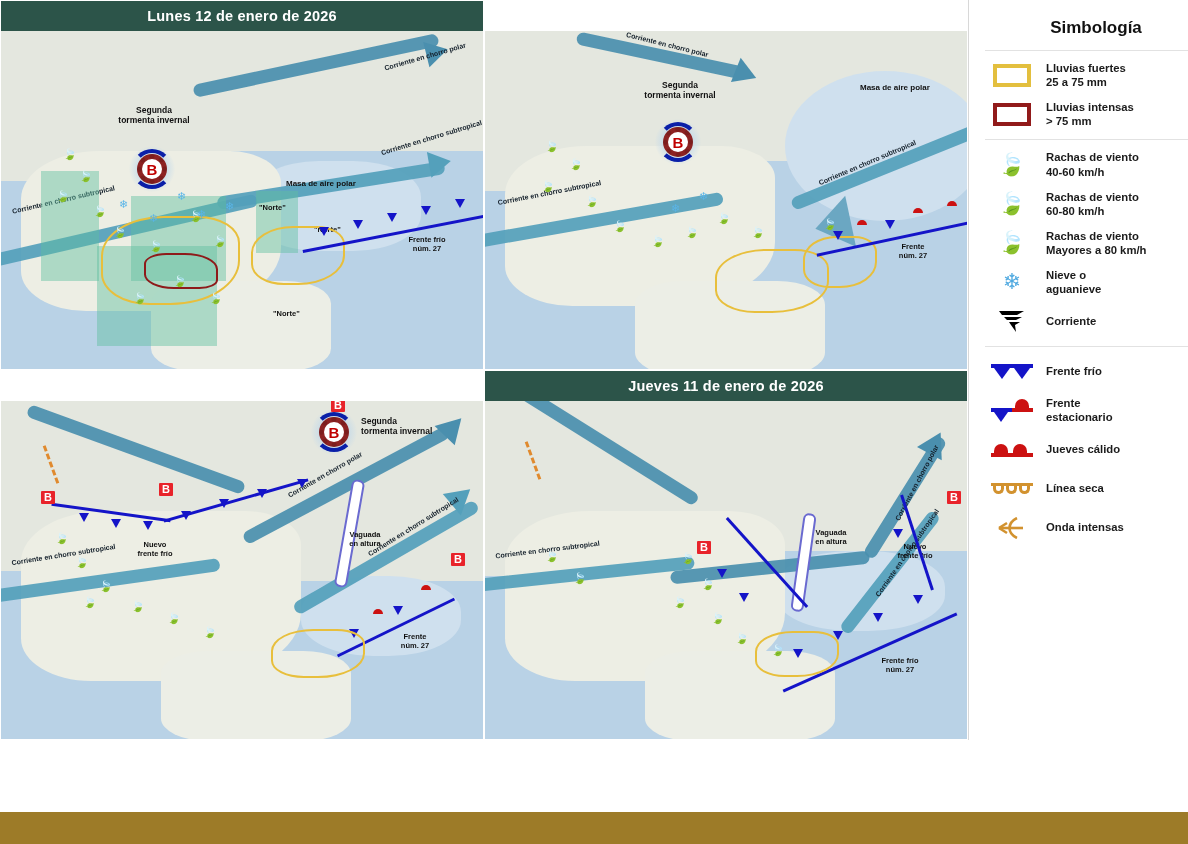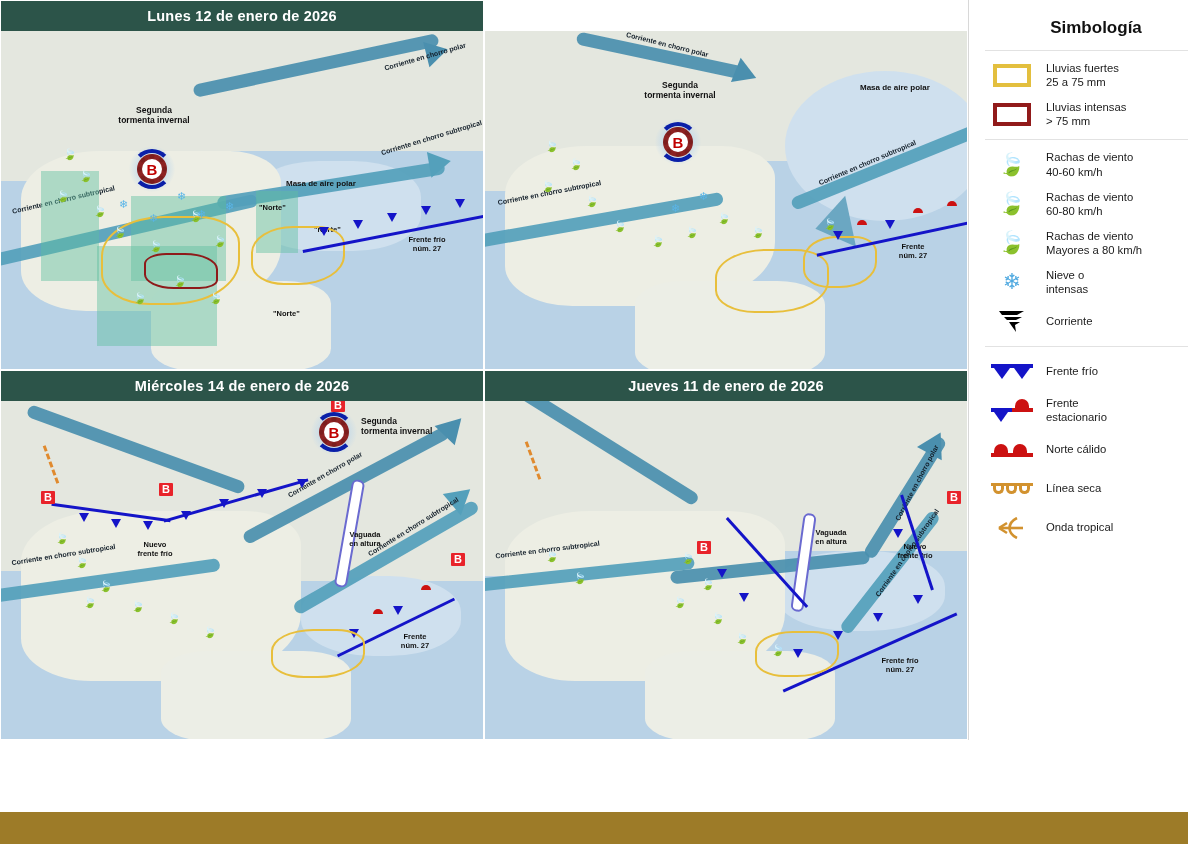--- a/index.html
+++ b/index.html
@@ -69,21 +69,21 @@
   .troughlabel{position:absolute;font-size:7.5px;font-weight:bold;color:#111;text-align:center;line-height:1.15;}
   .lowchan{position:absolute;height:0;border-top:3px dashed #e08a2e;}
 
   
   .legend{position:absolute;left:968px;top:0;width:255px;height:740px;background:#fff;
           border-left:1px solid #d8d8d8;box-sizing:border-box;padding:0 14px;}
   .legend h1{margin:18px 0 12px;text-align:center;font-size:17px;color:#111;font-weight:bold;}
   .hr{height:1px;background:#e2e2e2;margin:6px 2px 10px;}
   .lrow{display:flex;align-items:center;gap:11px;margin:0 0 11px 6px;}
   .lsym{width:46px;min-width:46px;height:28px;display:flex;align-items:center;justify-content:center;}
-  .ltext{font-size:11.3px;color:#1b1b1b;line-height:1.25;}
+  .ltext{font-size:11.3px;color:#1b1b1b;line-height:1.25;font-weight:bold;}
   .box-y{width:38px;height:23px;border:4px solid #e3bf3e;background:#fff;box-sizing:border-box;}
   .box-r{width:38px;height:23px;border:4px solid #911a1a;background:#fff;box-sizing:border-box;}
   .swirl{font-size:22px;line-height:1;}
   .sn{color:#4fa9e0;font-size:22px;line-height:1;}
   .dashline{width:40px;height:0;border-top:5px dashed #e08a2e;}
   .pills{display:flex;gap:3px;align-items:center;}
   .pill{width:11px;height:8px;border:2px solid #8f8fe0;border-radius:5px;background:#fff;}
   .cold{position:relative;width:42px;height:14px;}
   .cold .bar{position:absolute;left:0;right:0;top:0;height:4px;background:#1414c8;}
   .cold .t{position:absolute;top:4px;width:0;height:0;border-left:8px solid transparent;
@@ -271,21 +271,20 @@
         <div class="wind g" style="left:200px;top:196px;">🍃</div>
         <div class="wind g" style="left:232px;top:182px;">🍃</div>
         <div class="wind g" style="left:266px;top:196px;">🍃</div>
         <div class="wind g" style="left:338px;top:188px;">🍃</div>
         <div class="snow" style="left:186px;top:172px;">❄</div>
         <div class="snow" style="left:214px;top:160px;">❄</div>
       </div>
     </div>
 
     <div class="panel">
-      <div class="phead">Miércoles 14 de enero de 2026</div>
       <div class="pbody">
         <div class="usa" style="left:-20px;top:-10px;width:520px;height:200px;"></div>
         <div class="ocean" style="left:-30px;top:170px;width:290px;height:250px;"></div>
         <div class="ocean" style="left:230px;top:180px;width:310px;height:200px;"></div>
         <div class="shelf" style="left:300px;top:175px;width:160px;height:80px;border-radius:45%;"></div>
         <div class="mex" style="left:20px;top:110px;width:280px;height:170px;border-radius:30% 20% 40% 25%;"></div>
         <div class="land" style="left:160px;top:250px;width:190px;height:90px;border-radius:25%;"></div>
 
         <div class="jet jetpolar" style="left:20px;top:42px;width:230px;transform:rotate(20deg);"></div>
         <div class="jet jetpolar" style="left:230px;top:78px;width:230px;transform:rotate(-28deg);"></div>
@@ -491,21 +490,21 @@
           <span class="swirl" style="color:#a81b2a">🍃</span>
         </div>
       <div class="ltext" style="white-space:pre-line;">Rachas de viento
 Mayores a 80 km/h</div>
     </div>
     <div class="lrow">
       <div class="lsym">
           <span class="sn">❄</span>
         </div>
       <div class="ltext" style="white-space:pre-line;">Nieve o
-intensas</div>
+aguanieve</div>
     </div>
     <div class="lrow">
       <div class="lsym">
         <svg width="30" height="26" viewBox="0 0 30 26">
           <path d="M2 3 H27 L20 7 H5 Z M7 9 H25 L19 12 H10 Z M12 14 H23 L18 17 L19 24 L14 17 Z" fill="#000"></path>
         </svg>
       </div>
       <div class="ltext">Corriente</div>
     </div>
 
@@ -534,40 +533,40 @@
 estacionario</div>
     </div>
     <div class="lrow">
       <div class="lsym">
         <div class="warm">
             <div class="bar"></div>
             <div class="s" style="left:3px"></div>
             <div class="s" style="left:22px"></div>
           </div>
       </div>
-      <div class="ltext">Norte cálido</div>
+      <div class="ltext">Jueves cálido</div>
     </div>
     <div class="lrow">
       <div class="lsym">
         <div class="dry">
             <div class="bar"></div>
             <div class="c" style="left:2px"></div>
             <div class="c" style="left:15px"></div>
             <div class="c" style="left:28px"></div>
           </div>
       </div>
       <div class="ltext">Línea seca</div>
     </div>
     <div class="lrow">
       <div class="lsym">
         <svg class="tw" viewBox="0 0 42 22">
           <path d="M26 1 C16 6, 16 16, 26 21" stroke="#d2922f" stroke-width="2.6" fill="none"></path>
           <path d="M8 11 H32" stroke="#d2922f" stroke-width="2.6" fill="none"></path>
           <path d="M8 11 L16 6 M8 11 L16 16" stroke="#d2922f" stroke-width="2.6" fill="none"></path>
         </svg>
       </div>
-      <div class="ltext">Onda tropical</div>
+      <div class="ltext">Onda intensas</div>
     </div>
   </div>
 
 
   <div class="goldbar"></div>
 </div>
 
 </body></html>

